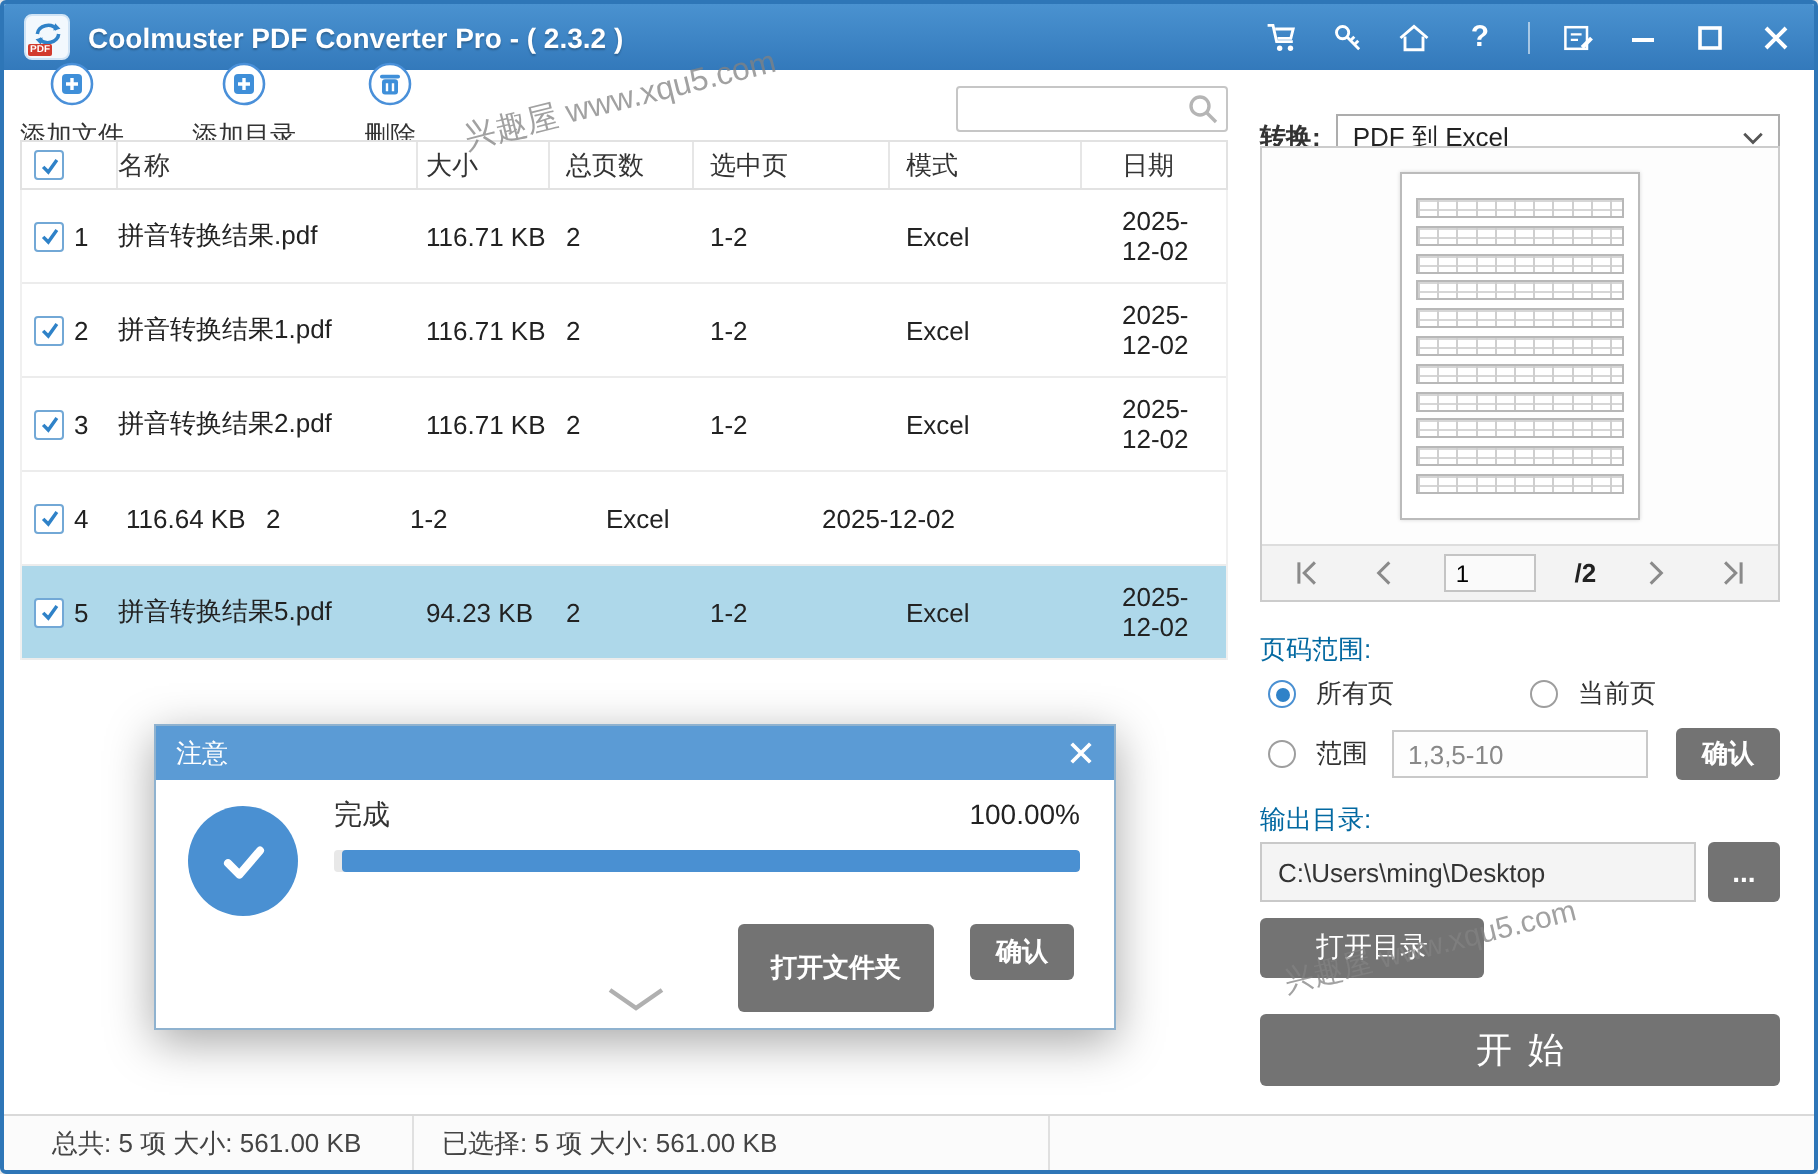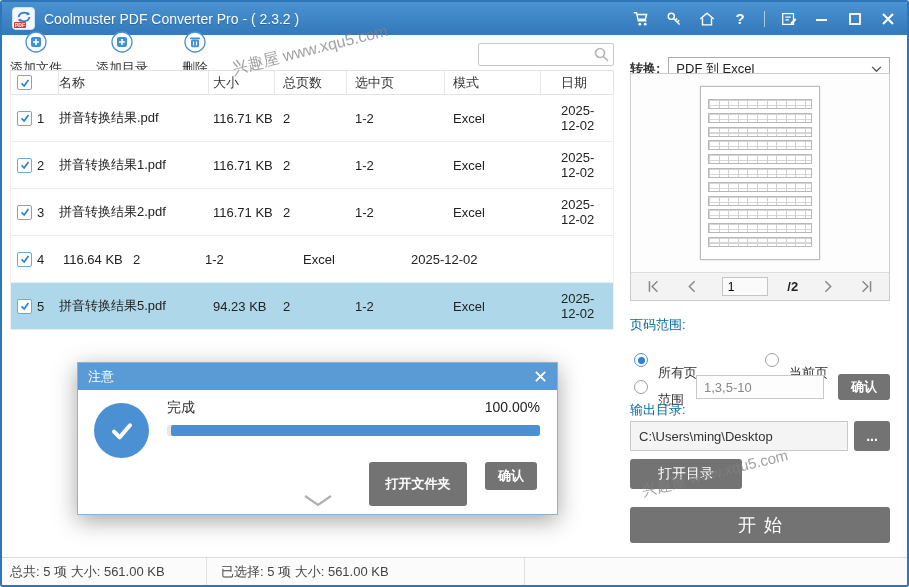--- a/index.html
+++ b/index.html
@@ -4,21 +4,21 @@
 <style>
   * { margin:0; padding:0; box-sizing:border-box; }
   html,body { width:909px; height:587px; font-family:"Liberation Sans","DejaVu Sans",sans-serif; background:#e8e8e8; }
   #window { position:relative; width:909px; height:587px; background:#fff; border:2px solid #2e76b7; border-radius:3px; overflow:hidden; }
 
   
   #titlebar { position:absolute; top:0; left:0; right:0; height:33px; background:linear-gradient(#4a92d0,#3379bb); display:flex; align-items:center; padding:0 10px; }
   .app-icon { width:23px; height:23px; border-radius:4px; background:#f2f8fd; border:1px solid #cfe3f5; position:relative; flex:0 0 auto; }
   .app-icon svg { position:absolute; top:1px; left:2px; }
   .app-icon .pdf-tag { position:absolute; left:1px; bottom:1px; background:#d23b2e; color:#fff; font-size:5px; font-weight:bold; padding:0 1px; border-radius:1px; line-height:6px; }
-  .win-title { color:#fff; font-size:14px; font-weight:normal; margin-left:9px; text-shadow:0 1px 1px rgba(0,0,0,.25); }
+  .win-title { color:#fff; font-size:14px; font-weight:bold; margin-left:9px; text-shadow:0 1px 1px rgba(0,0,0,.25); }
   .tb-icons { margin-left:auto; display:flex; align-items:center; gap:15px; }
   .tb-ico { width:18px; height:18px; display:flex; align-items:center; justify-content:center; cursor:pointer; }
   .tb-sep { width:1px; height:16px; background:rgba(255,255,255,.55); }
   .help-q { color:#fff; font-size:15px; font-weight:bold; }
 
   
   #toolbar { position:absolute; top:38px; left:8px; width:604px; height:28px; display:flex; align-items:center; }
   .tool-btn { display:flex; align-items:center; gap:6px; font-size:13px; color:#333; margin-right:34px; cursor:pointer;flex-direction:column; }
   .search-wrap { margin-left:auto; position:relative; }
   .search-wrap input { width:136px; height:23px; border:1px solid #c6c6c6; border-radius:2px; font-size:12px; padding:0 24px 0 6px; outline:none; }
@@ -38,21 +38,21 @@
   .cell-size { width:66px; padding-left:4px; }
   .cell-pages { width:72px; padding-left:8px; }
   .cell-sel { width:98px; padding-left:8px; }
   .cell-mode { width:96px; padding-left:8px; }
   .cell-date { flex:1; padding-left:8px;margin-left:12px; }
   .checkbox { width:15px; height:15px; border:1px solid #72a8d6; border-radius:2px; background:#fff; display:flex; align-items:center; justify-content:center; cursor:pointer; }
 
   
   #statusbar { position:absolute; left:0; right:0; bottom:0; height:28px; border-top:1px solid #d9d9d9; background:#fbfbfb; display:flex; align-items:center; font-size:13px; color:#444; }
   .sb-item { padding:0 14px; height:100%; display:flex; align-items:center; border-right:1px solid #e0e0e0; }
-  .sb-item:first-child { padding-left:8px; min-width:205px; }
+  .sb-item:first-child { padding-left:24px; min-width:205px; }
   .sb-item:nth-child(2) { min-width:318px; }
 
   
   #rightpanel { position:absolute; top:33px; left:622px; width:287px; bottom:28px; }
   .convert-row { position:absolute; top:22px; left:6px; right:21px; display:flex; align-items:center; gap:8px; }
   .convert-label { font-size:13px; font-weight:bold; color:#333; }
   .select-box { flex:1; height:23px; border:1px solid #adadad; background:#fff; display:flex; align-items:center; padding:0 7px; font-size:13px; color:#222; cursor:pointer; }
   .select-box .chev { margin-left:auto; }
 
   .preview-box { position:absolute; top:38px; left:6px; right:21px; height:228px; border:1px solid #ccc; background:#fdfdfd; }
@@ -64,21 +64,21 @@
   .preview-nav { position:absolute; bottom:0; left:0; right:0; height:28px; background:#f3f3f3; border-top:1px solid #ddd; display:flex; align-items:center; justify-content:space-between; padding:0 12px; }
   .nav-btn { width:20px; height:18px; display:flex; align-items:center; justify-content:center; cursor:pointer; }
   .page-input { width:46px; height:19px; border:1px solid #c4c4c4; background:#fafafa; font-size:12px; padding:0 5px; outline:none; }
   .page-total { font-size:13px; font-weight:bold; color:#222; }
 
   .section-label { position:absolute; left:6px; font-size:13px; font-weight:normal; color:#0369a1; }
   .radio { width:14px; height:14px; border-radius:50%; border:1px solid #9e9e9e; background:#fff; display:inline-flex; align-items:center; justify-content:center; cursor:pointer; }
   .radio.on { border-color:#4a90d2; }
   .radio.on .dot { width:7px; height:7px; border-radius:50%; background:#2f82c8; }
   .radio-row { position:absolute; left:10px; right:21px; display:flex; align-items:center; font-size:13px; color:#333; }
-  .radio-row label { margin-left:10px; cursor:pointer;margin-top:26px; }
+  .radio-row label { margin-left:10px; cursor:pointer; }
   .range-input { width:128px; height:24px; border:1px solid #c9c9c9; background:#fdfdfd; color:#888; font-size:13px; padding:0 7px; margin-left:12px; outline:none; }
   .btn-blue { background:#737373; color:#fff; border:none; border-radius:3px; font-size:13px; cursor:pointer; font-family:inherit; }
   .range-confirm { position:absolute; right:0; width:52px; height:26px; font-weight:bold; }
 
   .path-row { position:absolute; left:6px; right:21px; display:flex; align-items:center; gap:6px; }
   .path-box { flex:1; height:30px; border:1px solid #c9c9c9; background:#f4f4f4; display:flex; align-items:center; padding:0 8px; font-size:13px; color:#333; }
   .browse-btn { width:36px; height:30px; font-size:14px; font-weight:bold; }
   .opendir-btn { position:absolute; left:6px; width:112px; height:30px; font-size:14px; }
   .start-btn { position:absolute; left:6px; right:21px; height:36px; font-size:18px; letter-spacing:8px; text-indent:8px; }
 

